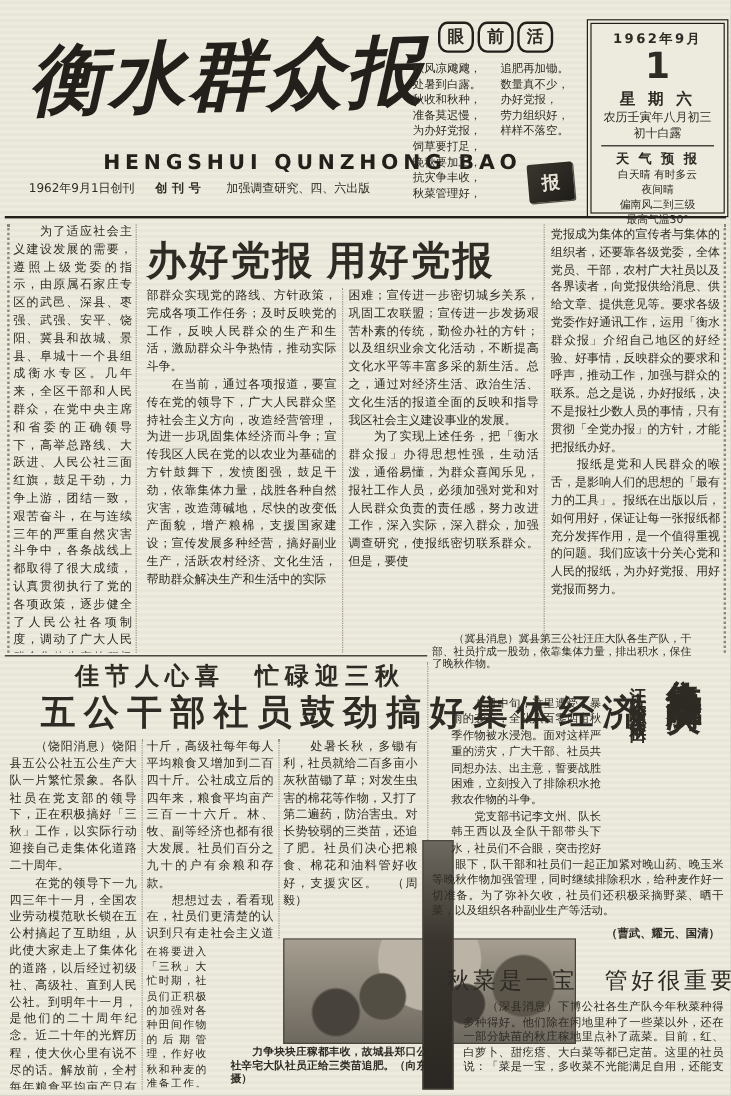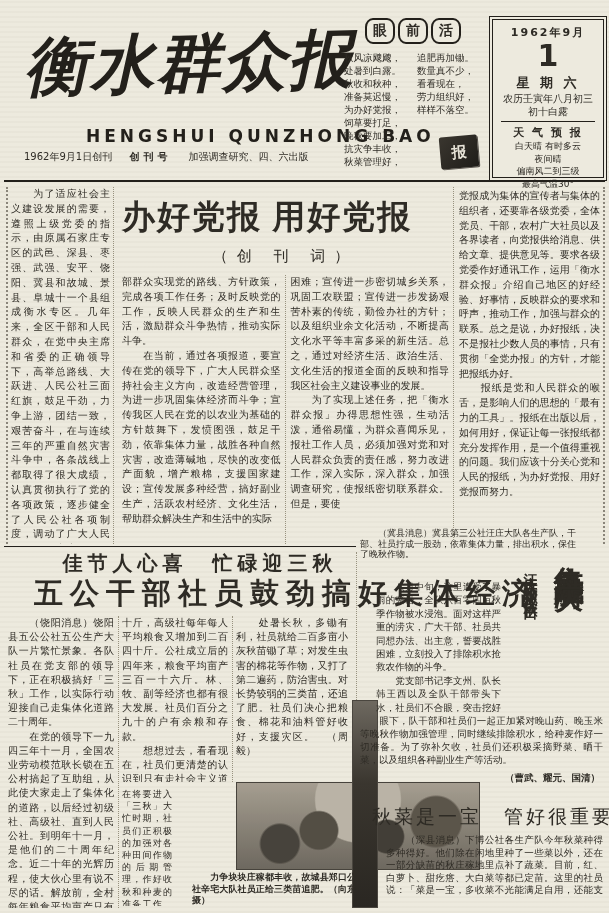--- a/index.html
+++ b/index.html
@@ -170,21 +170,21 @@
         <div>准备莫迟慢，</div>
         <div>为办好党报，</div>
         <div>饲草要打足，</div>
         <div>晚秋要加工，</div>
         <div>抗灾争丰收，</div>
         <div>秋菜管理好，</div>
       </div>
       <div class="tips-col">
         <div>追肥再加锄。</div>
         <div>数量真不少，</div>
-        <div>看看现在，</div>
+        <div>办好党报，</div>
         <div>劳力组织好，</div>
         <div>样样不落空。</div>
       </div>
     </div>
     <div class="tips-stamp">报</div>
   </div>
 
   <div class="calendar-box">
     <div class="cal-ym">1962年9月</div>
     <div class="cal-day">1</div>
@@ -201,21 +201,20 @@
 
   <div class="header-rule"></div>
 
   <div class="lead">
     <div class="lead-col lead-left just clip">
       <p class="prewrap">　　为了适应社会主义建设发展的需要，遵照上级党委的指示，由原属石家庄专区的武邑、深县、枣强、武强、安平、饶阳、冀县和故城、景县、阜城十一个县组成衡水专区。几年来，全区干部和人民群众，在党中央主席和省委的正确领导下，高举总路线、大跃进、人民公社三面红旗，鼓足干劲，力争上游，团结一致，艰苦奋斗，在与连续三年的严重自然灾害斗争中，各条战线上都取得了很大成绩，认真贯彻执行了党的各项政策，逐步健全了人民公社各项制度，调动了广大人民群众集体生产的积极性，依靠集体力量战胜灾害，克服困难，争取今年丰收。
 　　「衡水群众报」的任务是：在地委的领导下，宣传党的方针政策，帮助与推动广大干</p>
     </div>
     <div class="lead-mid">
       <div class="lead-headline serif">办好党报  用好党报</div>
-      <div class="lead-subtitle serif">（创 刊 词）</div>
       <div class="lead-mid-cols lead-col just">
         <p class="prewrap">部群众实现党的路线、方针政策，完成各项工作任务；及时反映党的工作，反映人民群众的生产和生活，激励群众斗争热情，推动实际斗争。
 　　在当前，通过各项报道，要宣传在党的领导下，广大人民群众坚持社会主义方向，改造经营管理，为进一步巩固集体经济而斗争；宣传我区人民在党的以农业为基础的方针鼓舞下，发愤图强，鼓足干劲，依靠集体力量，战胜各种自然灾害，改造薄碱地，尽快的改变低产面貌，增产粮棉，支援国家建设；宣传发展多种经营，搞好副业生产，活跃农村经济、文化生活，帮助群众解决生产和生活中的实际</p>
         <p class="prewrap">困难；宣传进一步密切城乡关系，巩固工农联盟；宣传进一步发扬艰苦朴素的传统，勤俭办社的方针；以及组织业余文化活动，不断提高文化水平等丰富多采的新生活。总之，通过对经济生活、政治生活、文化生活的报道全面的反映和指导我区社会主义建设事业的发展。
 　　为了实现上述任务，把「衡水群众报」办得思想性强，生动活泼，通俗易懂，为群众喜闻乐见，报社工作人员，必须加强对党和对人民群众负责的责任感，努力改进工作，深入实际，深入群众，加强调查研究，使报纸密切联系群众。但是，要使</p>
       </div>
     </div>
     <div class="lead-col lead-far just clip">
       <p class="prewrap">党报成为集体的宣传者与集体的组织者，还要靠各级党委，全体党员、干部，农村广大社员以及各界读者，向党报供给消息、供给文章、提供意见等。要求各级党委作好通讯工作，运用「衡水群众报」介绍自己地区的好经验、好事情，反映群众的要求和呼声，推动工作，加强与群众的联系。总之是说，办好报纸，决不是报社少数人员的事情，只有贯彻「全党办报」的方针，才能把报纸办好。
 　　报纸是党和人民群众的喉舌，是影响人们的思想的「最有力的工具」。报纸在出版以后，如何用好，保证让每一张报纸都充分发挥作用，是一个值得重视的问题。我们应该十分关心党和人民的报纸，为办好党报、用好党报而努力。</p>

